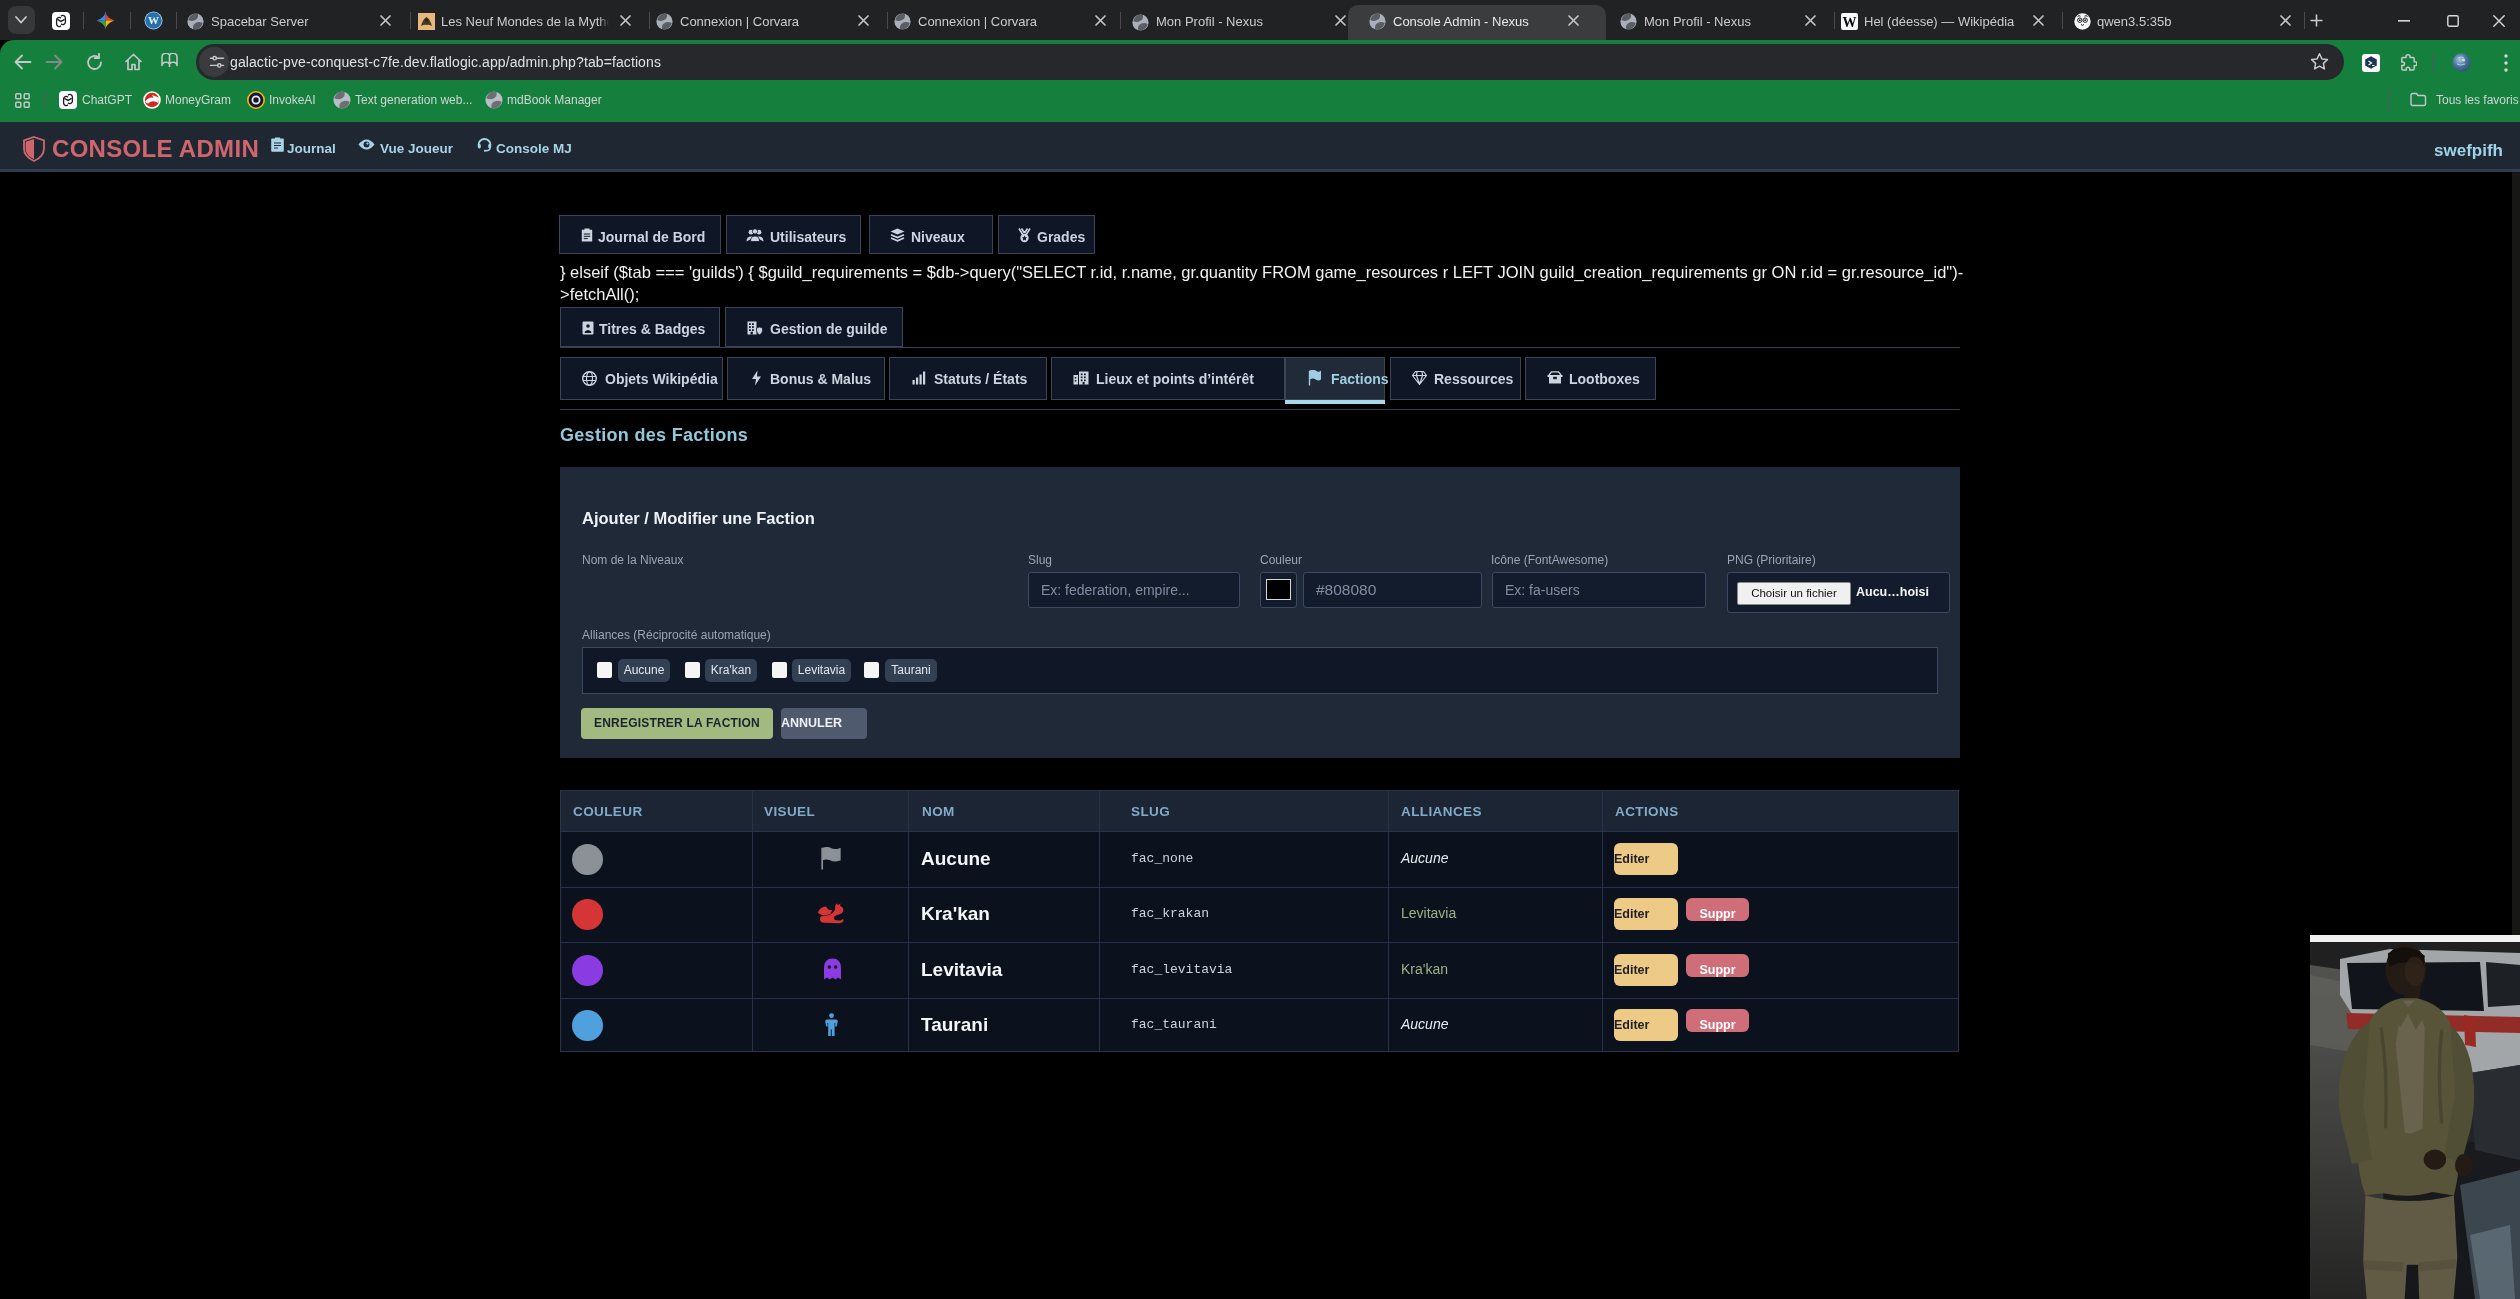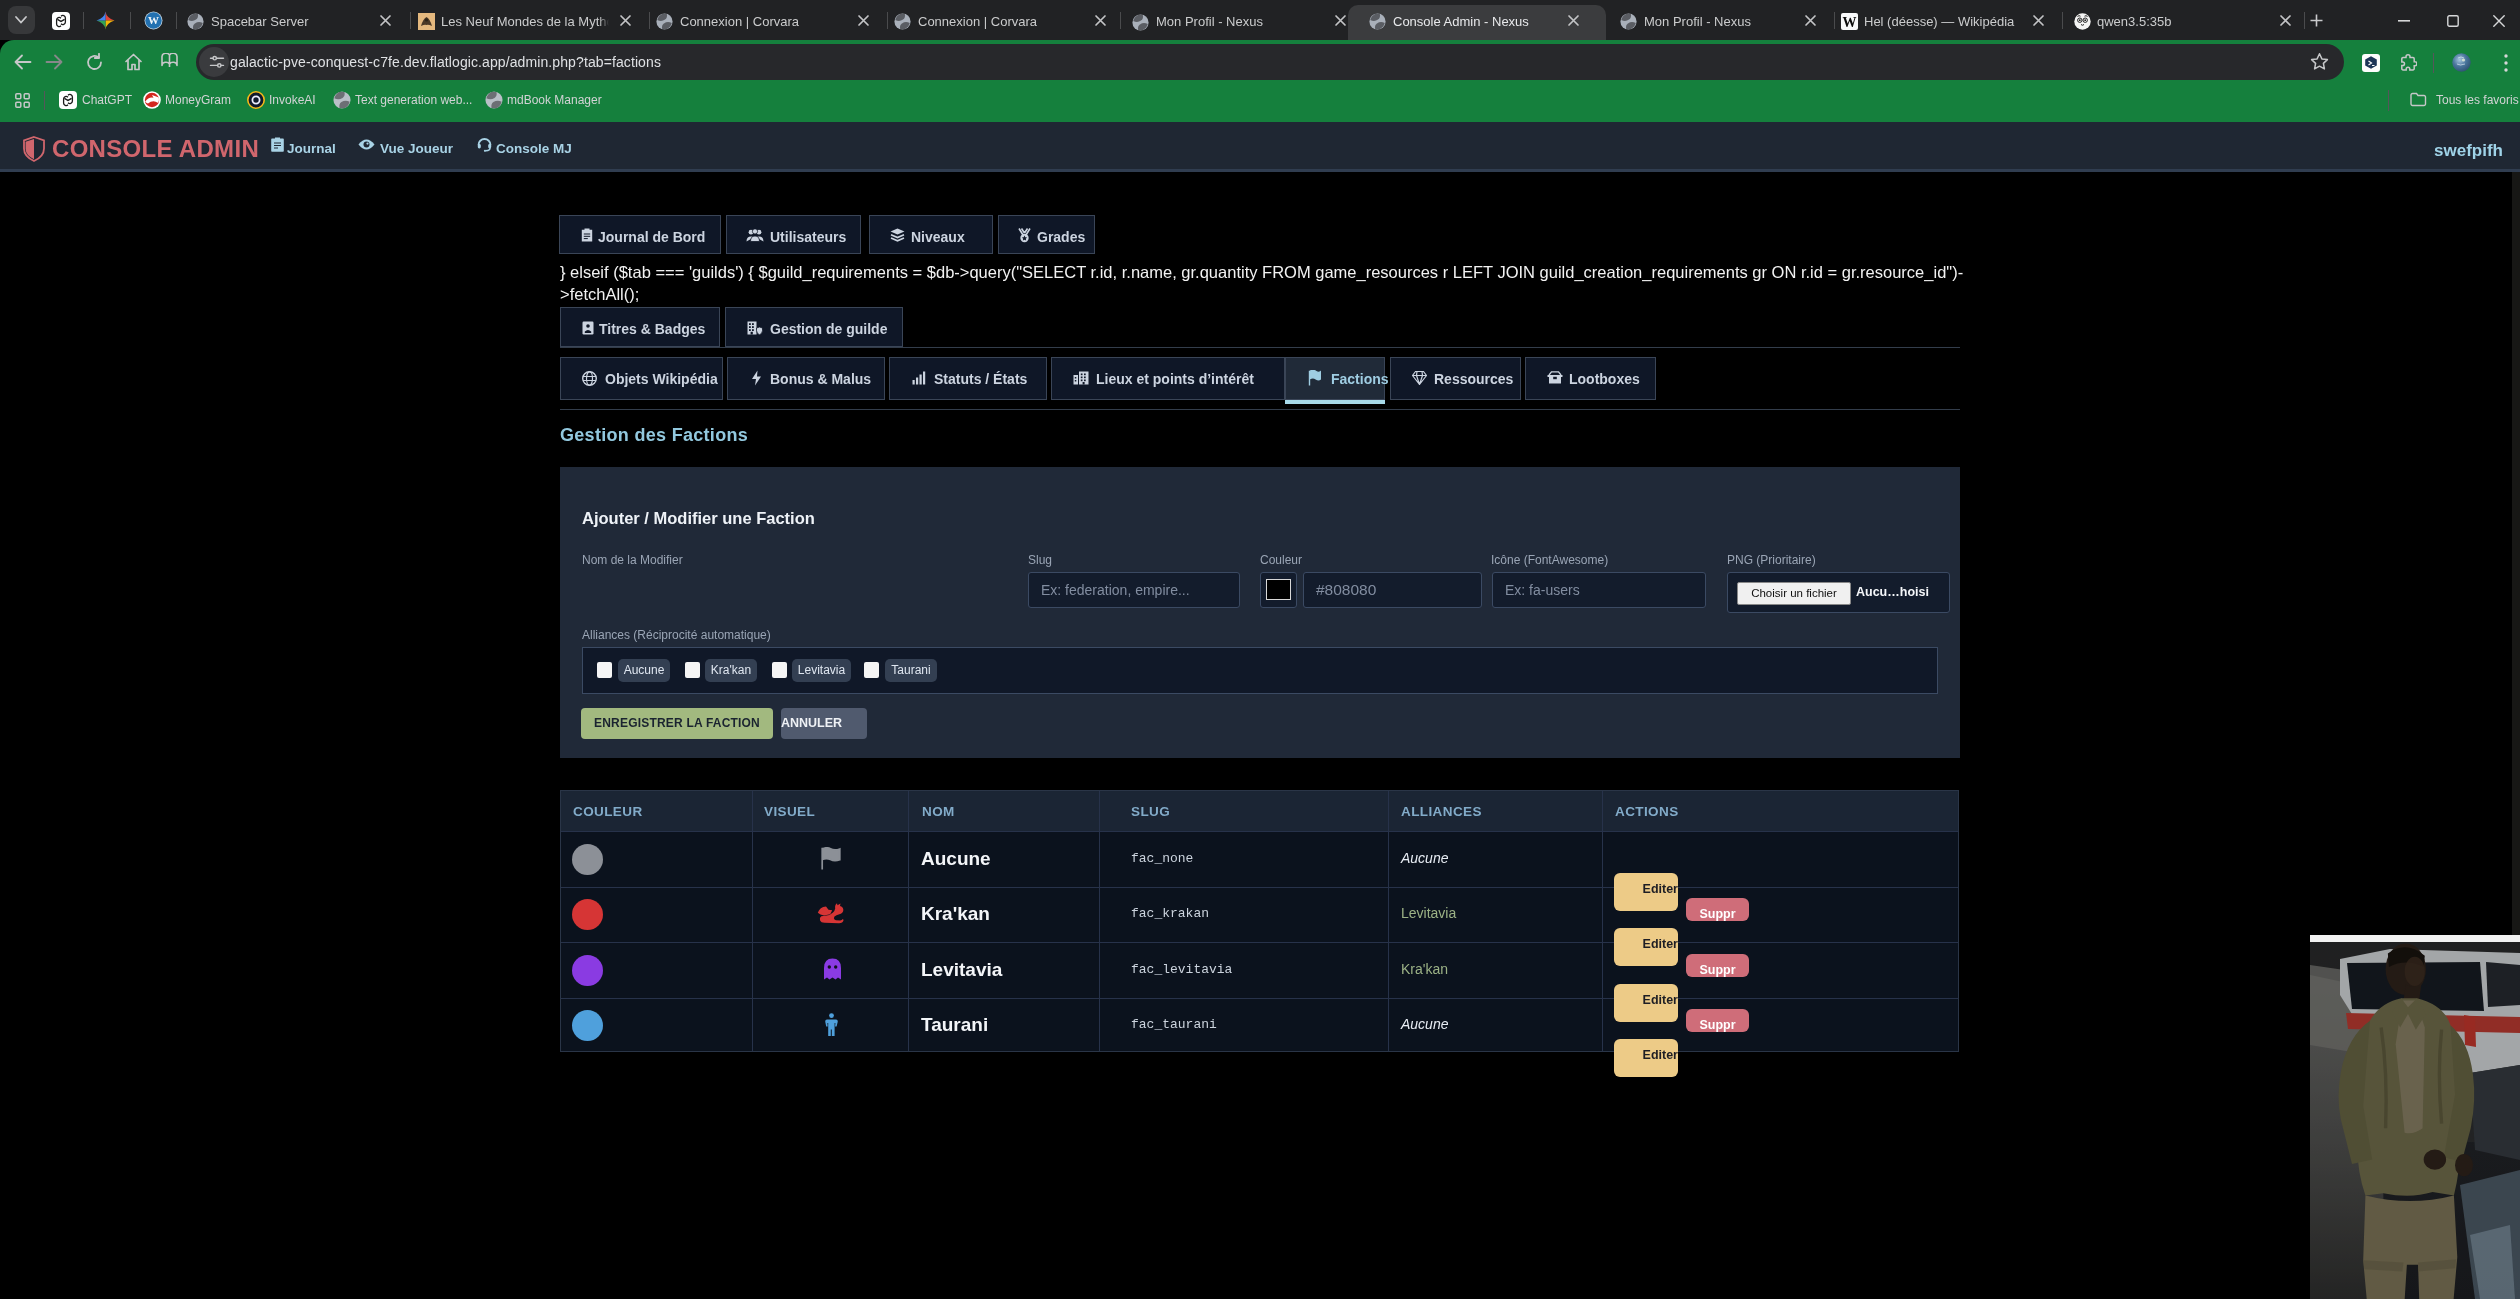--- a/index.html
+++ b/index.html
@@ -38,21 +38,21 @@
 #cancelbtn { position:absolute; left:221px; top:241px; width:86px; height:31px; background:#505a6e; border-radius:4px; color:#eef1f5; font-size:12.5px; font-weight:bold; text-align:left; line-height:31px; }
 #ftable { position:absolute; left:560px; top:668px; width:1399px; height:262px; background:#0b121d; border:1px solid #2a3547; }
 #thead { position:absolute; left:0; top:0; width:1397px; height:40px; background:#1b2534; }
 .th { position:absolute; top:13px; font-size:13.5px; font-weight:bold; color:#82abc9; letter-spacing:0.4px; }
 .vline { position:absolute; top:0; width:1px; height:260px; background:#27324a; }
 .rline { position:absolute; left:0; width:1397px; height:1px; background:#27324a; }
 .cswatch { position:absolute; left:11px; width:31px; height:31px; border-radius:50%; }
 .nom { position:absolute; left:360px; font-size:19px; font-weight:bold; color:#f3f5f8; }
 .slug { position:absolute; left:570px; font-family:"Liberation Mono",monospace; font-size:13px; color:#ccd4de; }
 .ally { position:absolute; left:840px; font-size:14px; }
-.btn-edit { position:absolute; left:1053px; width:64px; height:38px; background:#edcb87; border-radius:6px; color:#1e1e24; font-size:12.5px; font-weight:bold; text-align:right; line-height:32px;margin-top:30px; }
+.btn-edit { position:absolute; left:1053px; width:64px; height:32px; background:#edcb87; border-radius:6px; color:#1e1e24; font-size:12.5px; font-weight:bold; text-align:left; line-height:32px; }
 .btn-suppr { position:absolute; left:1125px; width:63px; height:23px; background:#cf6d79; border-radius:6px; color:#fff; font-size:12.5px; font-weight:bold; text-align:center; line-height:32px; }
 #pip { position:absolute; left:2310px; top:813px; width:210px; height:364px; background:#17191d; overflow:hidden; }
 #scrollbar { position:absolute; left:2512px; top:0; width:8px; height:1177px; background:#171715; }
 </style>
 </head>
 <body>
 <div id="root">
 
 <div id="tabstrip">
       <div id="chevbtn"></div>
@@ -427,21 +427,21 @@
       <svg class="abs" style="left:1547px;top:249px" width="16" height="13" viewBox="0 0 16 13">
         <path d="M0.5 4 h15 v2 h-1.5 v6.5 h-12 V6 H0.5Z" fill="#ccd4e0"></path>
         <path d="M2 4 L4.5 0.8 h7 L14 4" fill="none" stroke="#ccd4e0" stroke-width="1.3"></path>
         <rect x="6.2" y="5.8" width="3.6" height="2.4" fill="#0f1727"></rect>
       </svg>
       <div class="abs" style="left:1569px;top:249px;font-size:14px;font-weight:bold;color:#ccd4e0;white-space:nowrap">Lootboxes</div>
       <div class="hrule" style="left:560px;top:287px;width:1400px"></div>
       <div id="heading">Gestion des Factions</div>
       <div id="panel">
         <div id="paneltitle">Ajouter / Modifier une Faction</div>
-        <div class="flabel" style="left:22px">Nom de la Modifier</div>
+        <div class="flabel" style="left:22px">Nom de la Niveaux</div>
         <div class="flabel" style="left:468px">Slug</div>
         <div class="flabel" style="left:700px">Couleur</div>
         <div class="flabel" style="left:931px">Icône (FontAwesome)</div>
         <div class="flabel" style="left:1167px">PNG (Prioritaire)</div>
         <div class="finput" style="left:468px;width:212px">
           <div class="ph">Ex: federation, empire...</div>
         </div>
         <div class="finput" style="left:700px;width:37px">
           <div class="abs" style="left:5px;top:6px;width:25px;height:21px;background:#000;border:1.5px solid #d8d8d8"></div>
         </div>

